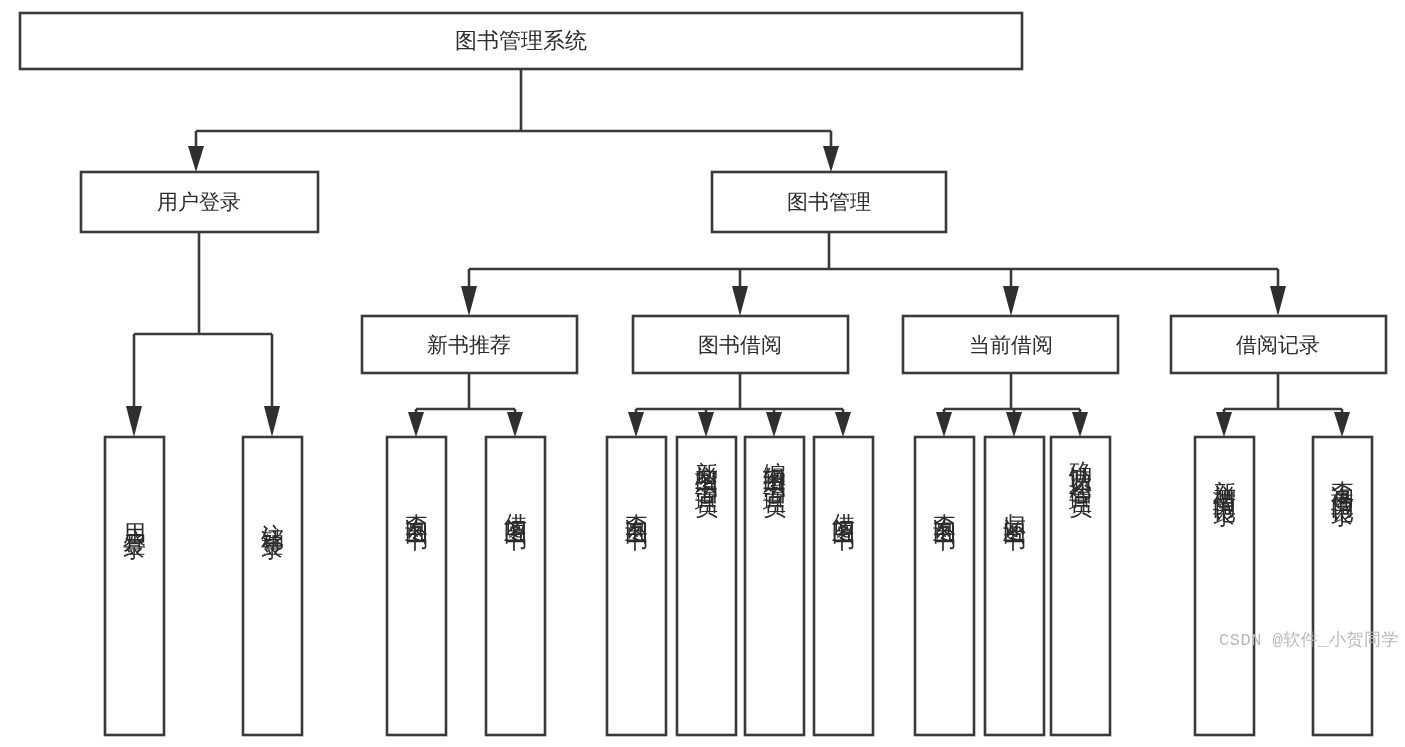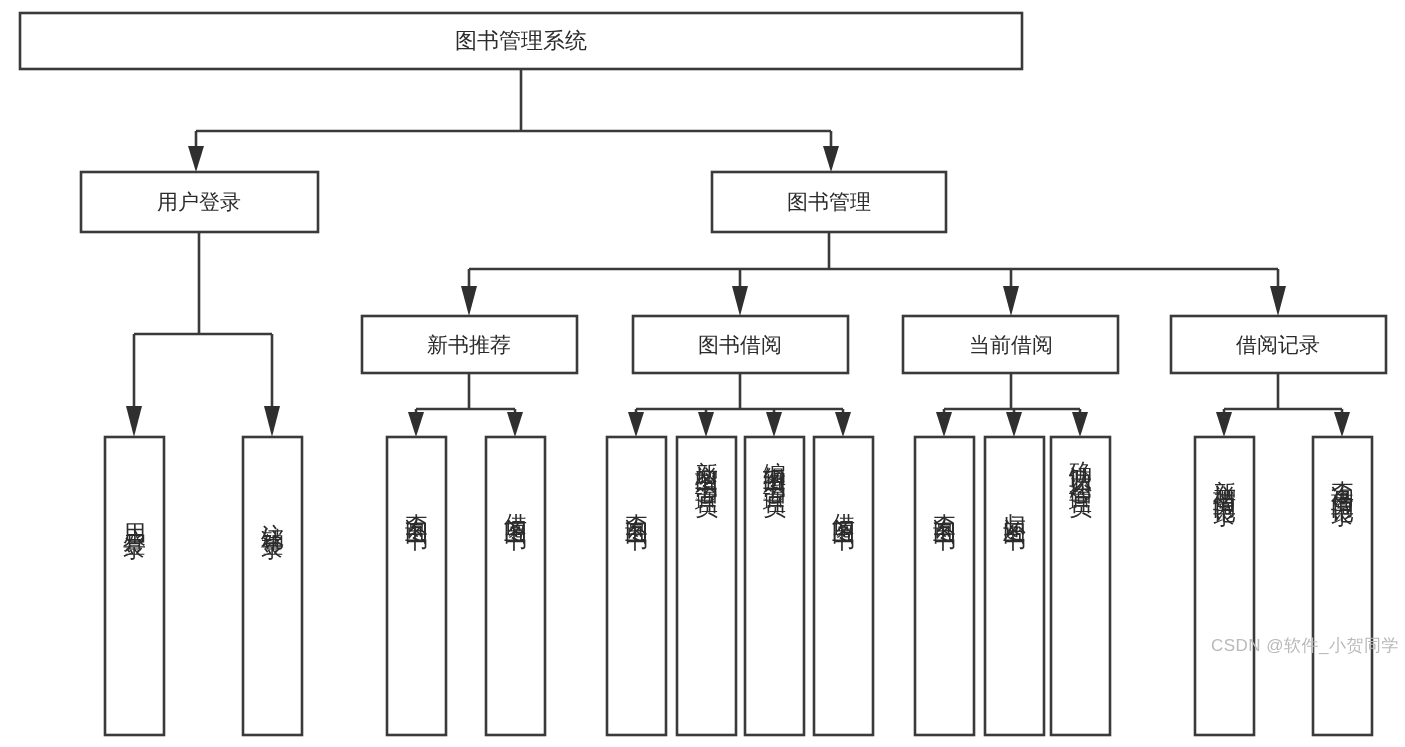--- a/index.html
+++ b/index.html
@@ -70,22 +70,22 @@
     font-family: "DejaVu Sans", "Liberation Sans", sans-serif;
     font-size: 23px;
     line-height: 1;
     letter-spacing: 5px;
     color: #2b2b2b;
     white-space: nowrap;
   }
   .watermark {
     position: absolute;
     right: 6px;
-    bottom: 6px;
-    font-family: Liberation Sans, sans-serif;
+    bottom: 12px;
+    font-family: Liberation Mono, monospace;
     font-size: 17px;
     color: #b9b9b9;
     letter-spacing: 0.5px;
     white-space: nowrap;
     margin-top: 24px;
   }
 </style>
 </head>
 <body>
 

